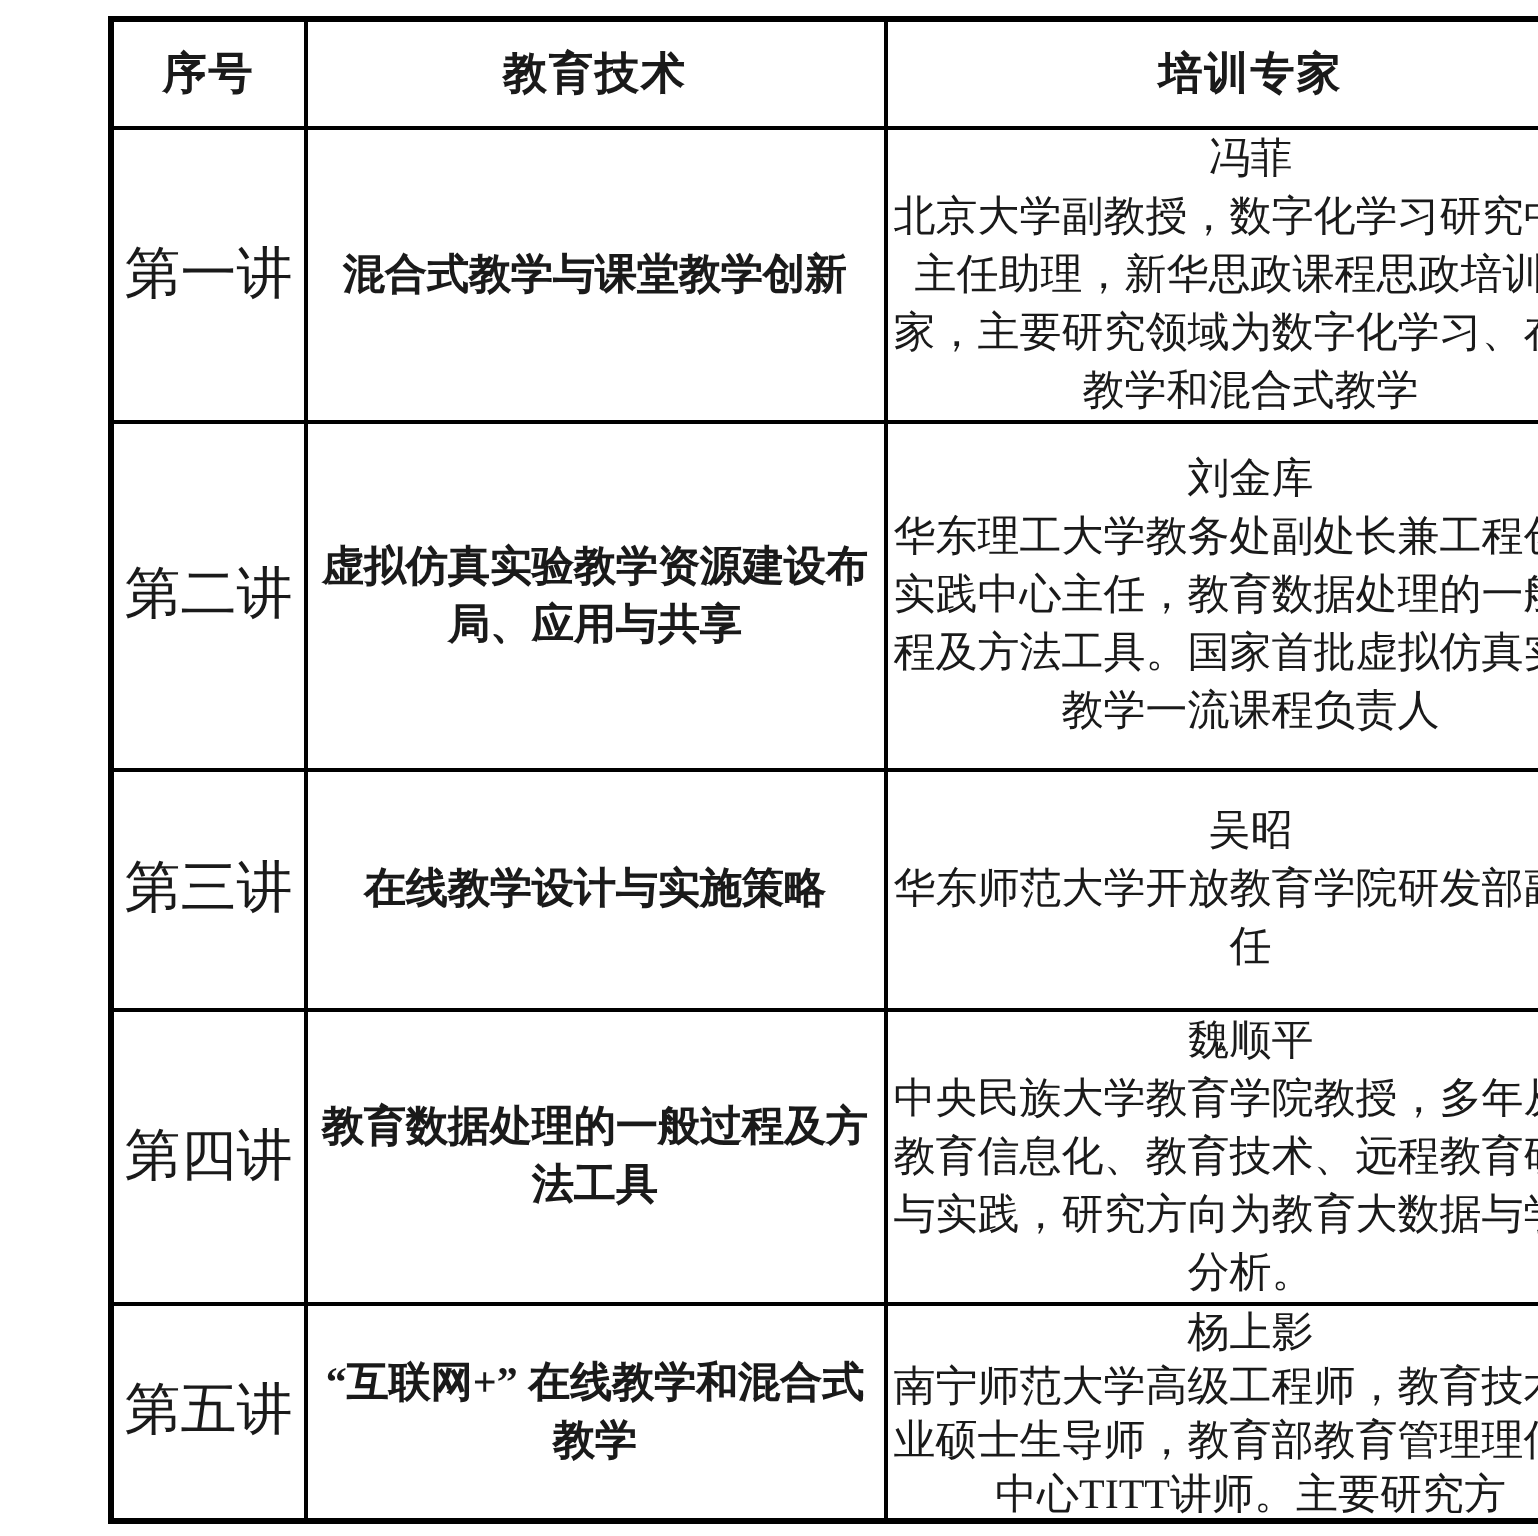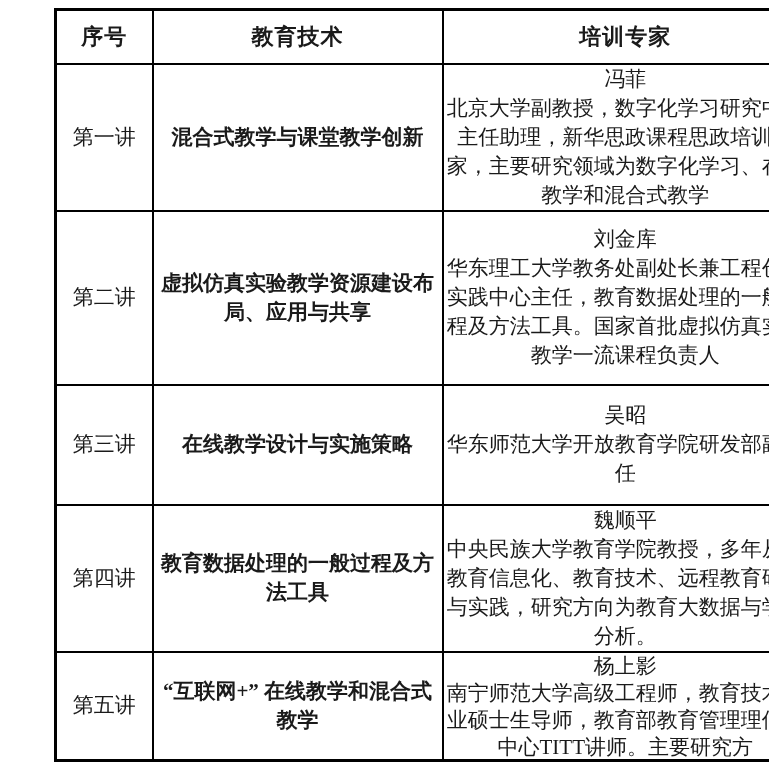--- a/index.html
+++ b/index.html
@@ -43,21 +43,21 @@
   tr.row-3        { height: 120px; }
   tr.row-4        { height: 147px; }
   tr.row-5        { height: 106px; }
 
   th.hdr-cell {
     font-size: 22px;
     font-weight: 700;
     letter-spacing: 1px;
   }
   td.no-cell {
-    font-size: 21px;
+    font-size: 28px;
     line-height: 29px;
   }
   td.topic-cell {
     font-size: 21px;
     line-height: 29px;
     padding: 0 9px;
     font-weight: bold;
   }
   td.expert-cell {
     font-size: 21px;

